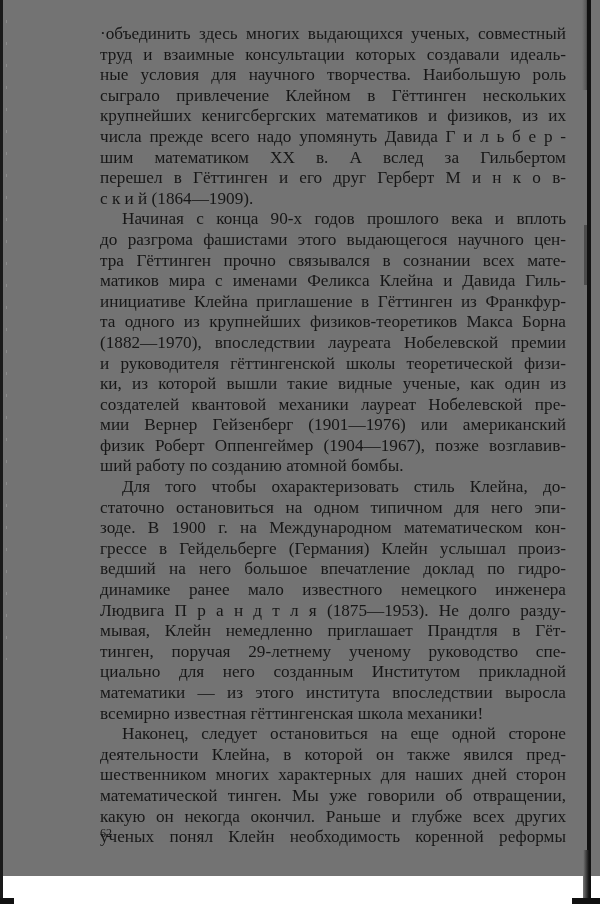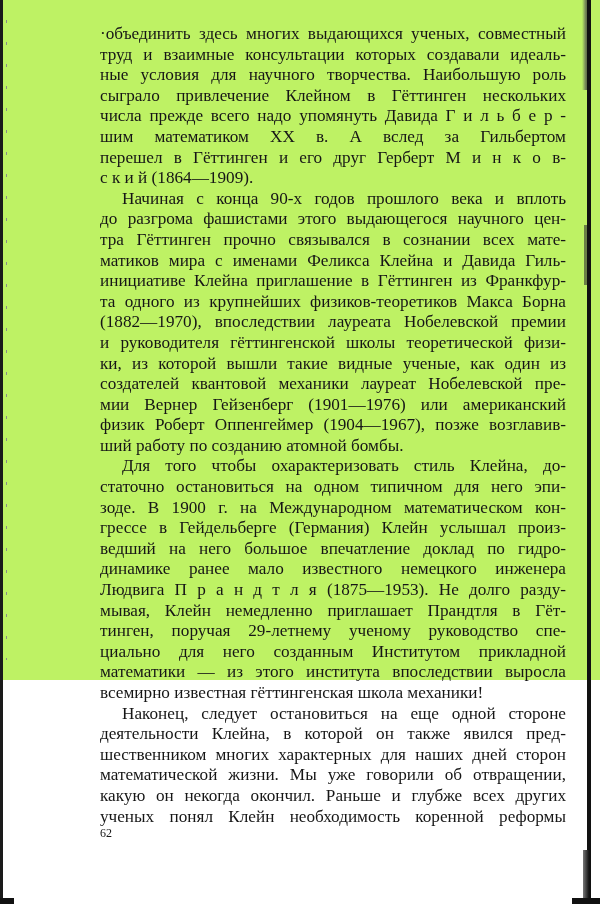--- a/index.html
+++ b/index.html
@@ -1,19 +1,19 @@
 <!DOCTYPE html>
 <html><head>
   <meta charset="utf-8">
   <style>
     html, body { margin: 0; padding: 0; background: #ffffff; }
     body { width: 600px; height: 904px; position: relative; overflow: hidden; }
     .page {
-      position: absolute; left: 0; top: 0; width: 600px; height: 680px;
-      background: #bef264;
+      position: absolute; left: 0; top: 0; width: 600px; height: 876px;
+      background: #737373;
     }
     .edge-left {
       position: absolute; left: 0; top: 0; width: 3px; height: 904px;
       background: #1a1a1a;
     }
     .edge-left-dots {
       position: absolute; left: 6px; top: 20px; width: 1px; height: 640px;
       background: repeating-linear-gradient(to bottom, #8a8a8a 0 3px, transparent 3px 22px);
     }
     .edge-right {
@@ -66,20 +66,21 @@
   <div class="edge-right"></div>
   <div class="edge-right-shadow-bot"></div>
   <div class="bottom-left-foot"></div>
   <div class="bottom-right-foot"></div>
 
   <div class="text-block" id="text-block">
       <span class="line">·объединить здесь многих выдающихся ученых, совместный</span>
       <span class="line">труд и взаимные консультации которых создавали идеаль-</span>
       <span class="line">ные условия для научного творчества. Наибольшую роль</span>
       <span class="line">сыграло привлечение Клейном в Гёттинген нескольких</span>
+      <span class="line">крупнейших кенигсбергских математиков и физиков, из их</span>
       <span class="line">числа прежде всего надо упомянуть Давида Г и л ь б е р -</span>
       <span class="line">шим математиком XX в. А вслед за Гильбертом</span>
       <span class="line">перешел в Гёттинген и его друг Герберт М и н к о в-</span>
       <span class="line last">с к и й (1864—1909).</span>
       <span class="line indent">Начиная с конца 90-х годов прошлого века и вплоть</span>
       <span class="line">до разгрома фашистами этого выдающегося научного цен-</span>
       <span class="line">тра Гёттинген прочно связывался в сознании всех мате-</span>
       <span class="line">матиков мира с именами Феликса Клейна и Давида Гиль-</span>
       <span class="line">инициативе Клейна приглашение в Гёттинген из Франкфур-</span>
       <span class="line">та одного из крупнейших физиков-теоретиков Макса Борна</span>
@@ -98,19 +99,19 @@
       <span class="line">динамике ранее мало известного немецкого инженера</span>
       <span class="line">Людвига П р а н д т л я (1875—1953). Не долго разду-</span>
       <span class="line">мывая, Клейн немедленно приглашает Прандтля в Гёт-</span>
       <span class="line">тинген, поручая 29-летнему ученому руководство спе-</span>
       <span class="line">циально для него созданным Институтом прикладной</span>
       <span class="line">математики — из этого института впоследствии выросла</span>
       <span class="line last">всемирно известная гёттингенская школа механики!</span>
       <span class="line indent">Наконец, следует остановиться на еще одной стороне</span>
       <span class="line">деятельности Клейна, в которой он также явился пред-</span>
       <span class="line">шественником многих характерных для наших дней сторон</span>
-      <span class="line">математической жизни. Мы уже говорили об отвращении,</span>
+      <span class="line">математической тинген. Мы уже говорили об отвращении,</span>
       <span class="line">какую он некогда окончил. Раньше и глубже всех других</span>
       <span class="line">ученых понял Клейн необходимость коренной реформы</span>
     </div>
 
   <div class="page-number">62</div>
 </div>
 
 </body></html>

